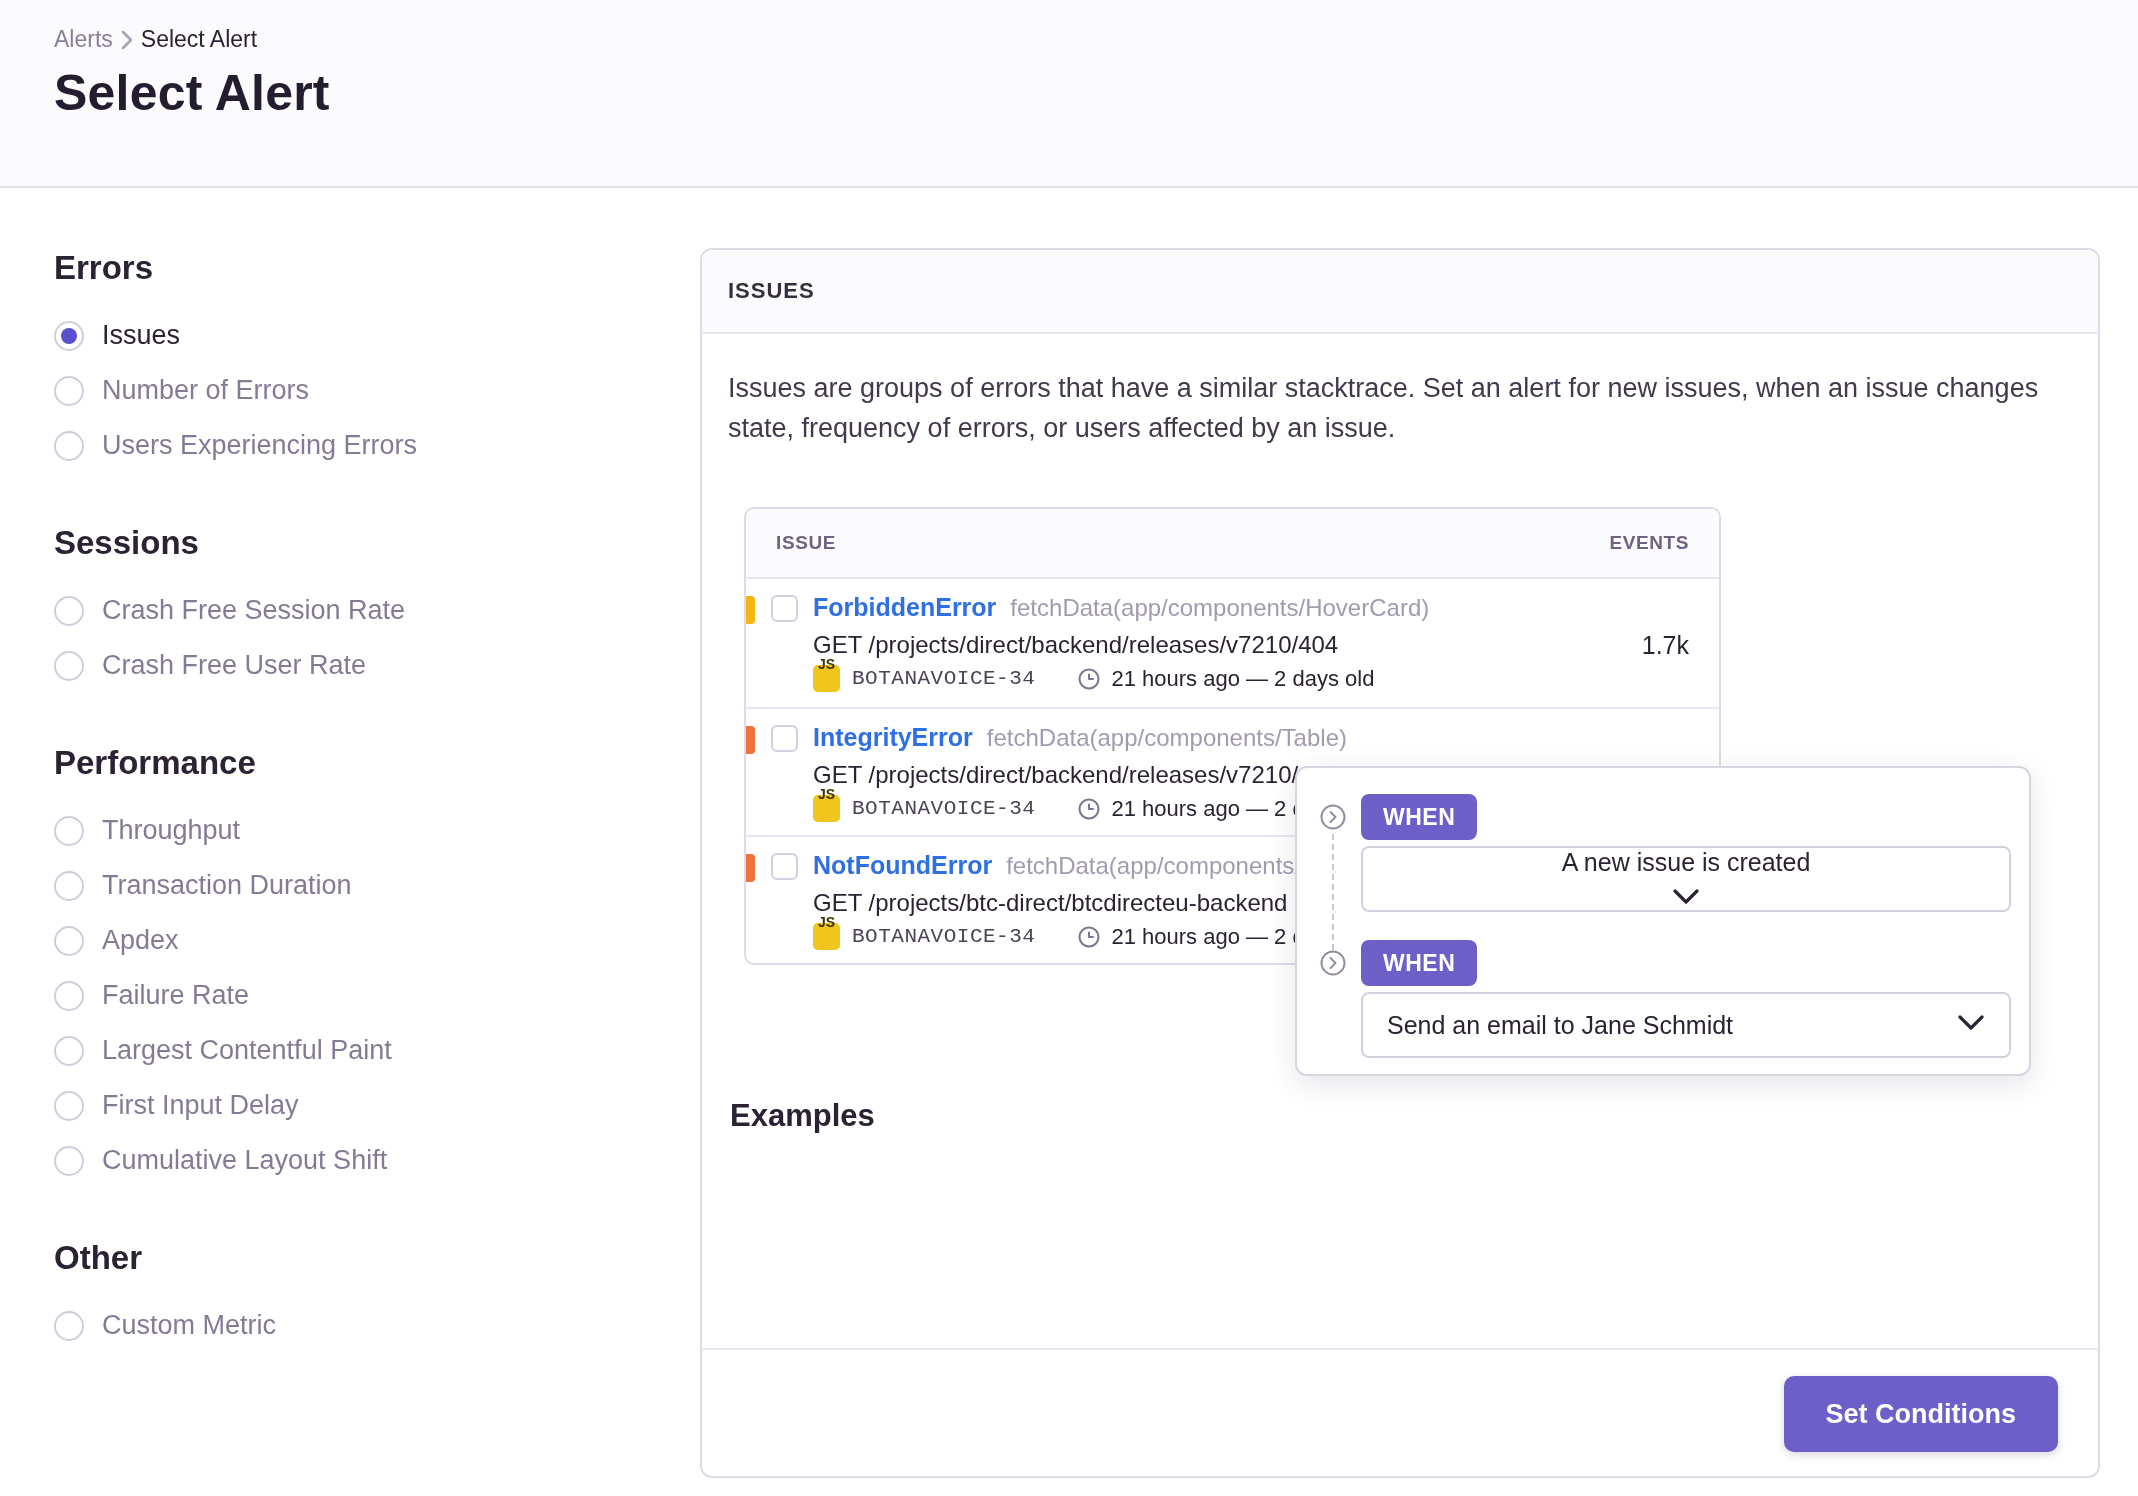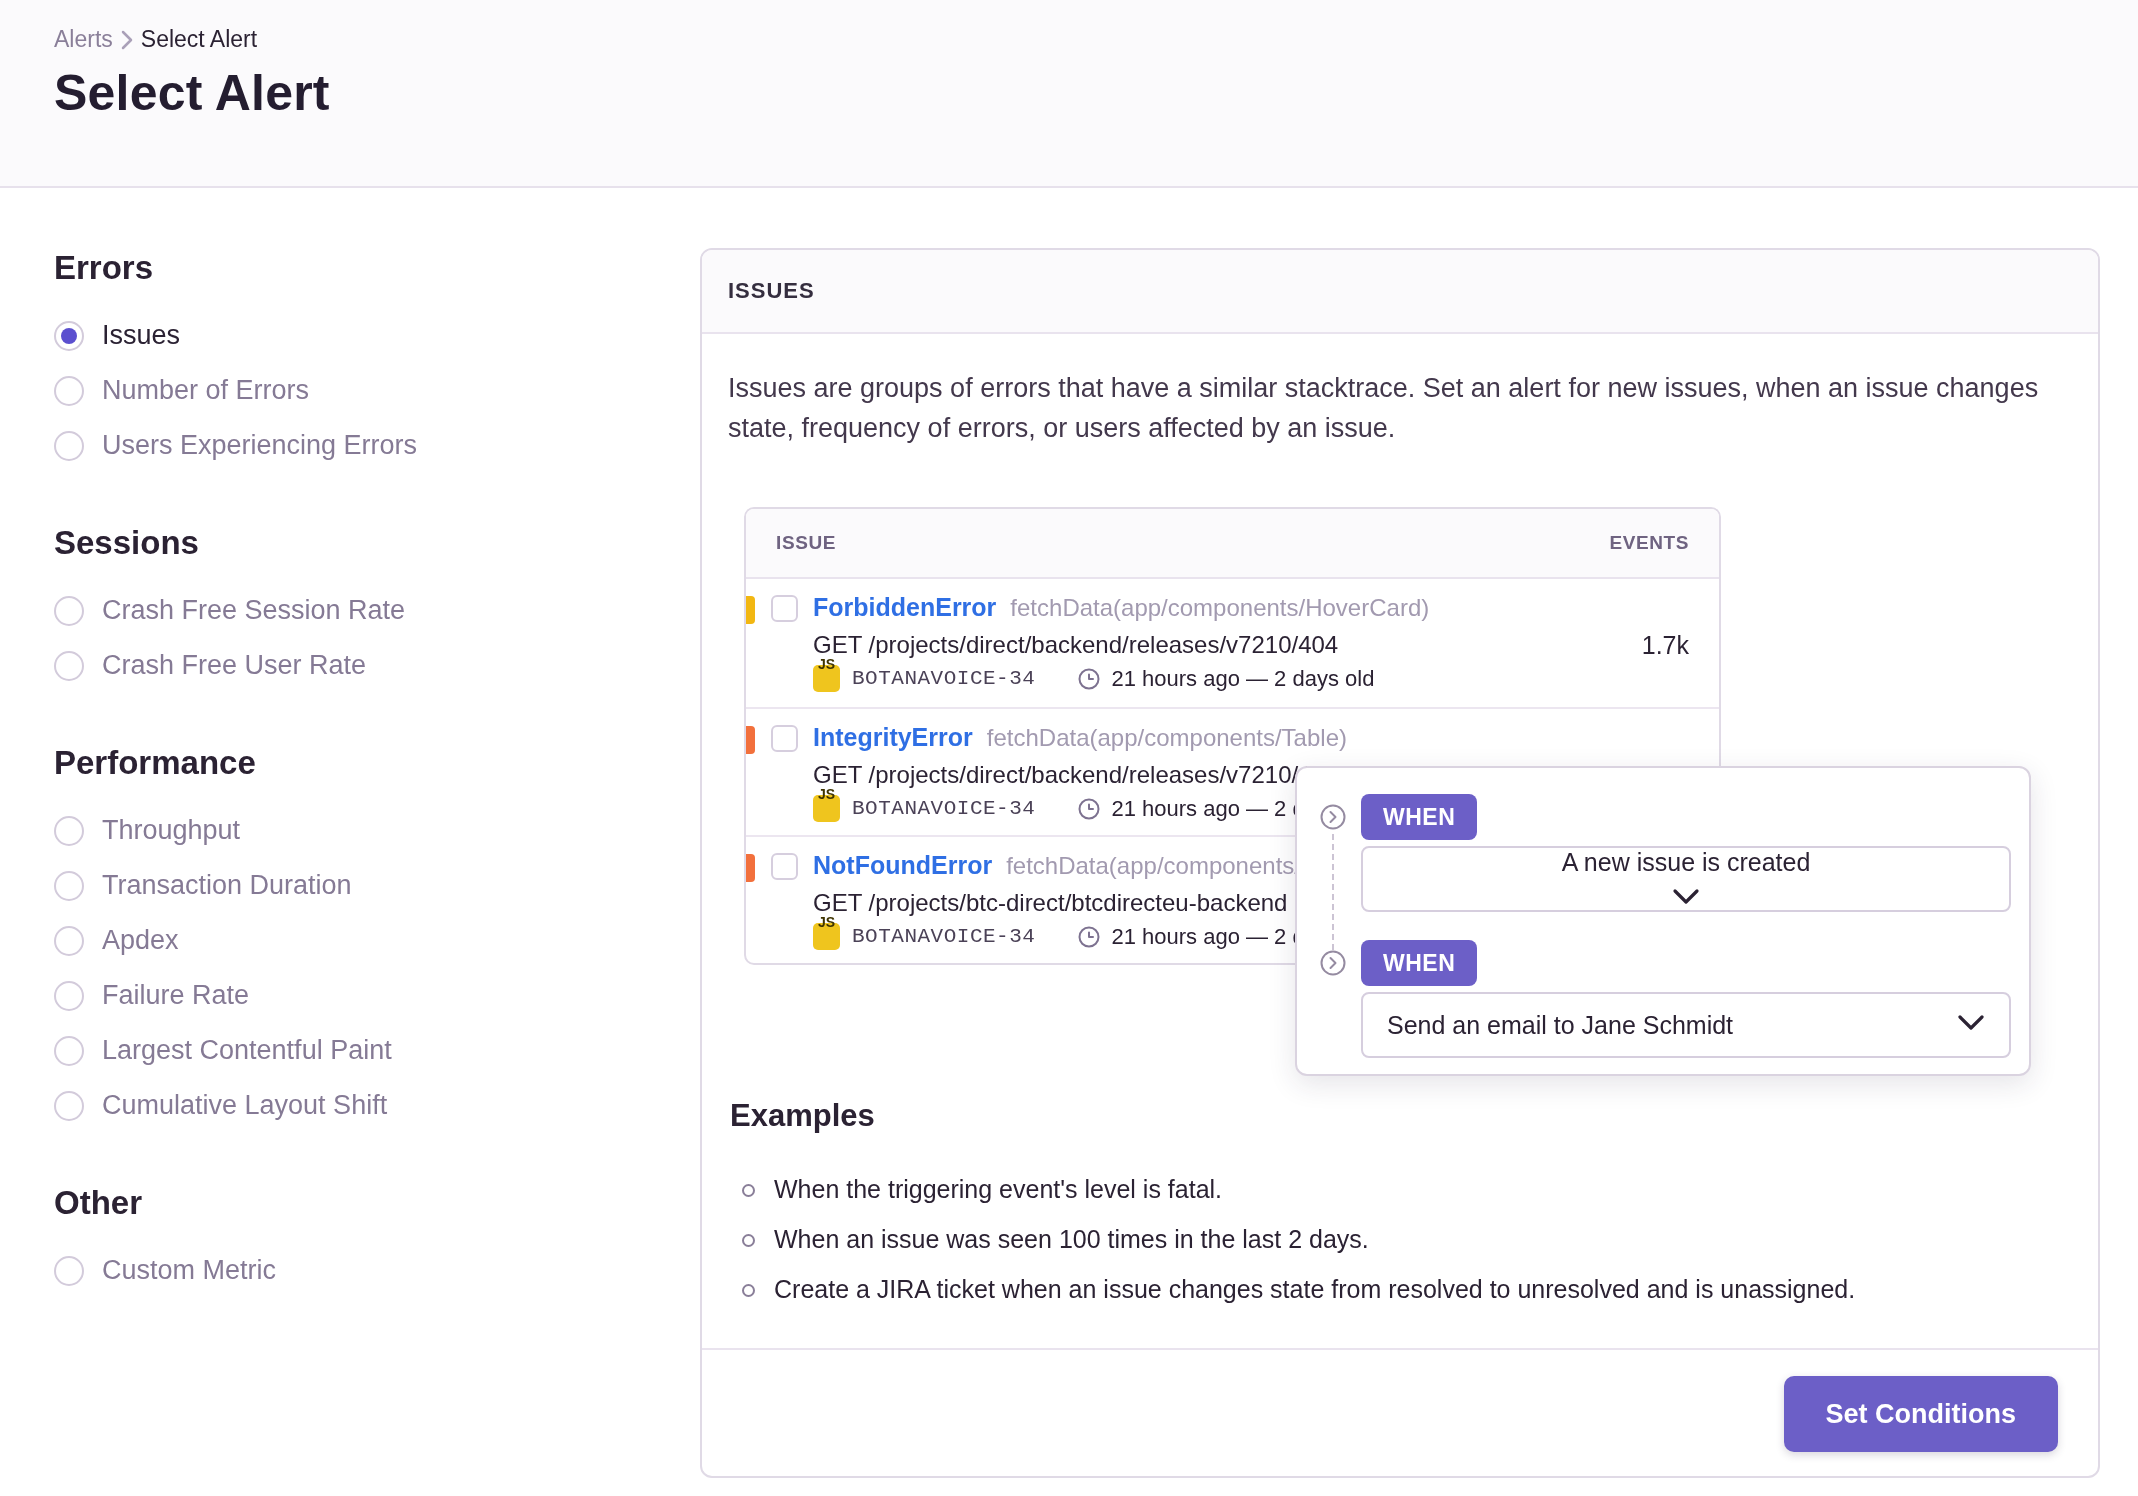--- a/index.html
+++ b/index.html
@@ -168,20 +168,24 @@
       <div class="side-option">
         <span class="radio"></span>
         <span class="side-label">Failure Rate</span>
       </div>
       <div class="side-option">
         <span class="radio"></span>
         <span class="side-label">Largest Contentful Paint</span>
       </div>
       <div class="side-option">
         <span class="radio"></span>
+        <span class="side-label">First Input Delay</span>
+      </div>
+      <div class="side-option">
+        <span class="radio"></span>
         <span class="side-label">Cumulative Layout Shift</span>
       </div>
     </div>
 
     <div class="side-group">
       <div class="side-heading">Other</div>
       <div class="side-option">
         <span class="radio"></span>
         <span class="side-label">Custom Metric</span>
       </div>
@@ -291,25 +295,20 @@
         <span>
           <svg width="28" height="18" viewBox="0 0 28 18">
               <path d="M3 3l11 11L25 3" fill="none" stroke="#2b2233" stroke-width="3.2" stroke-linecap="round" stroke-linejoin="round"></path>
             </svg>
         </span>
       </div>
     </div>
 
     <div class="examples">
       <div class="examples-heading">Examples</div>
-      <ul class="examples-list">
-        <li>When the triggering event's level is fatal.</li>
-        <li>When an issue was seen 100 times in the last 2 days.</li>
-        <li>Create a JIRA ticket when an issue changes state from resolved to unresolved and is unassigned.</li>
-      </ul>
     </div>
 
     <div class="panel-footer">
       <button class="submit-btn">Set Conditions</button>
     </div>
   </div>
 
 </div>
 
 </body></html>

